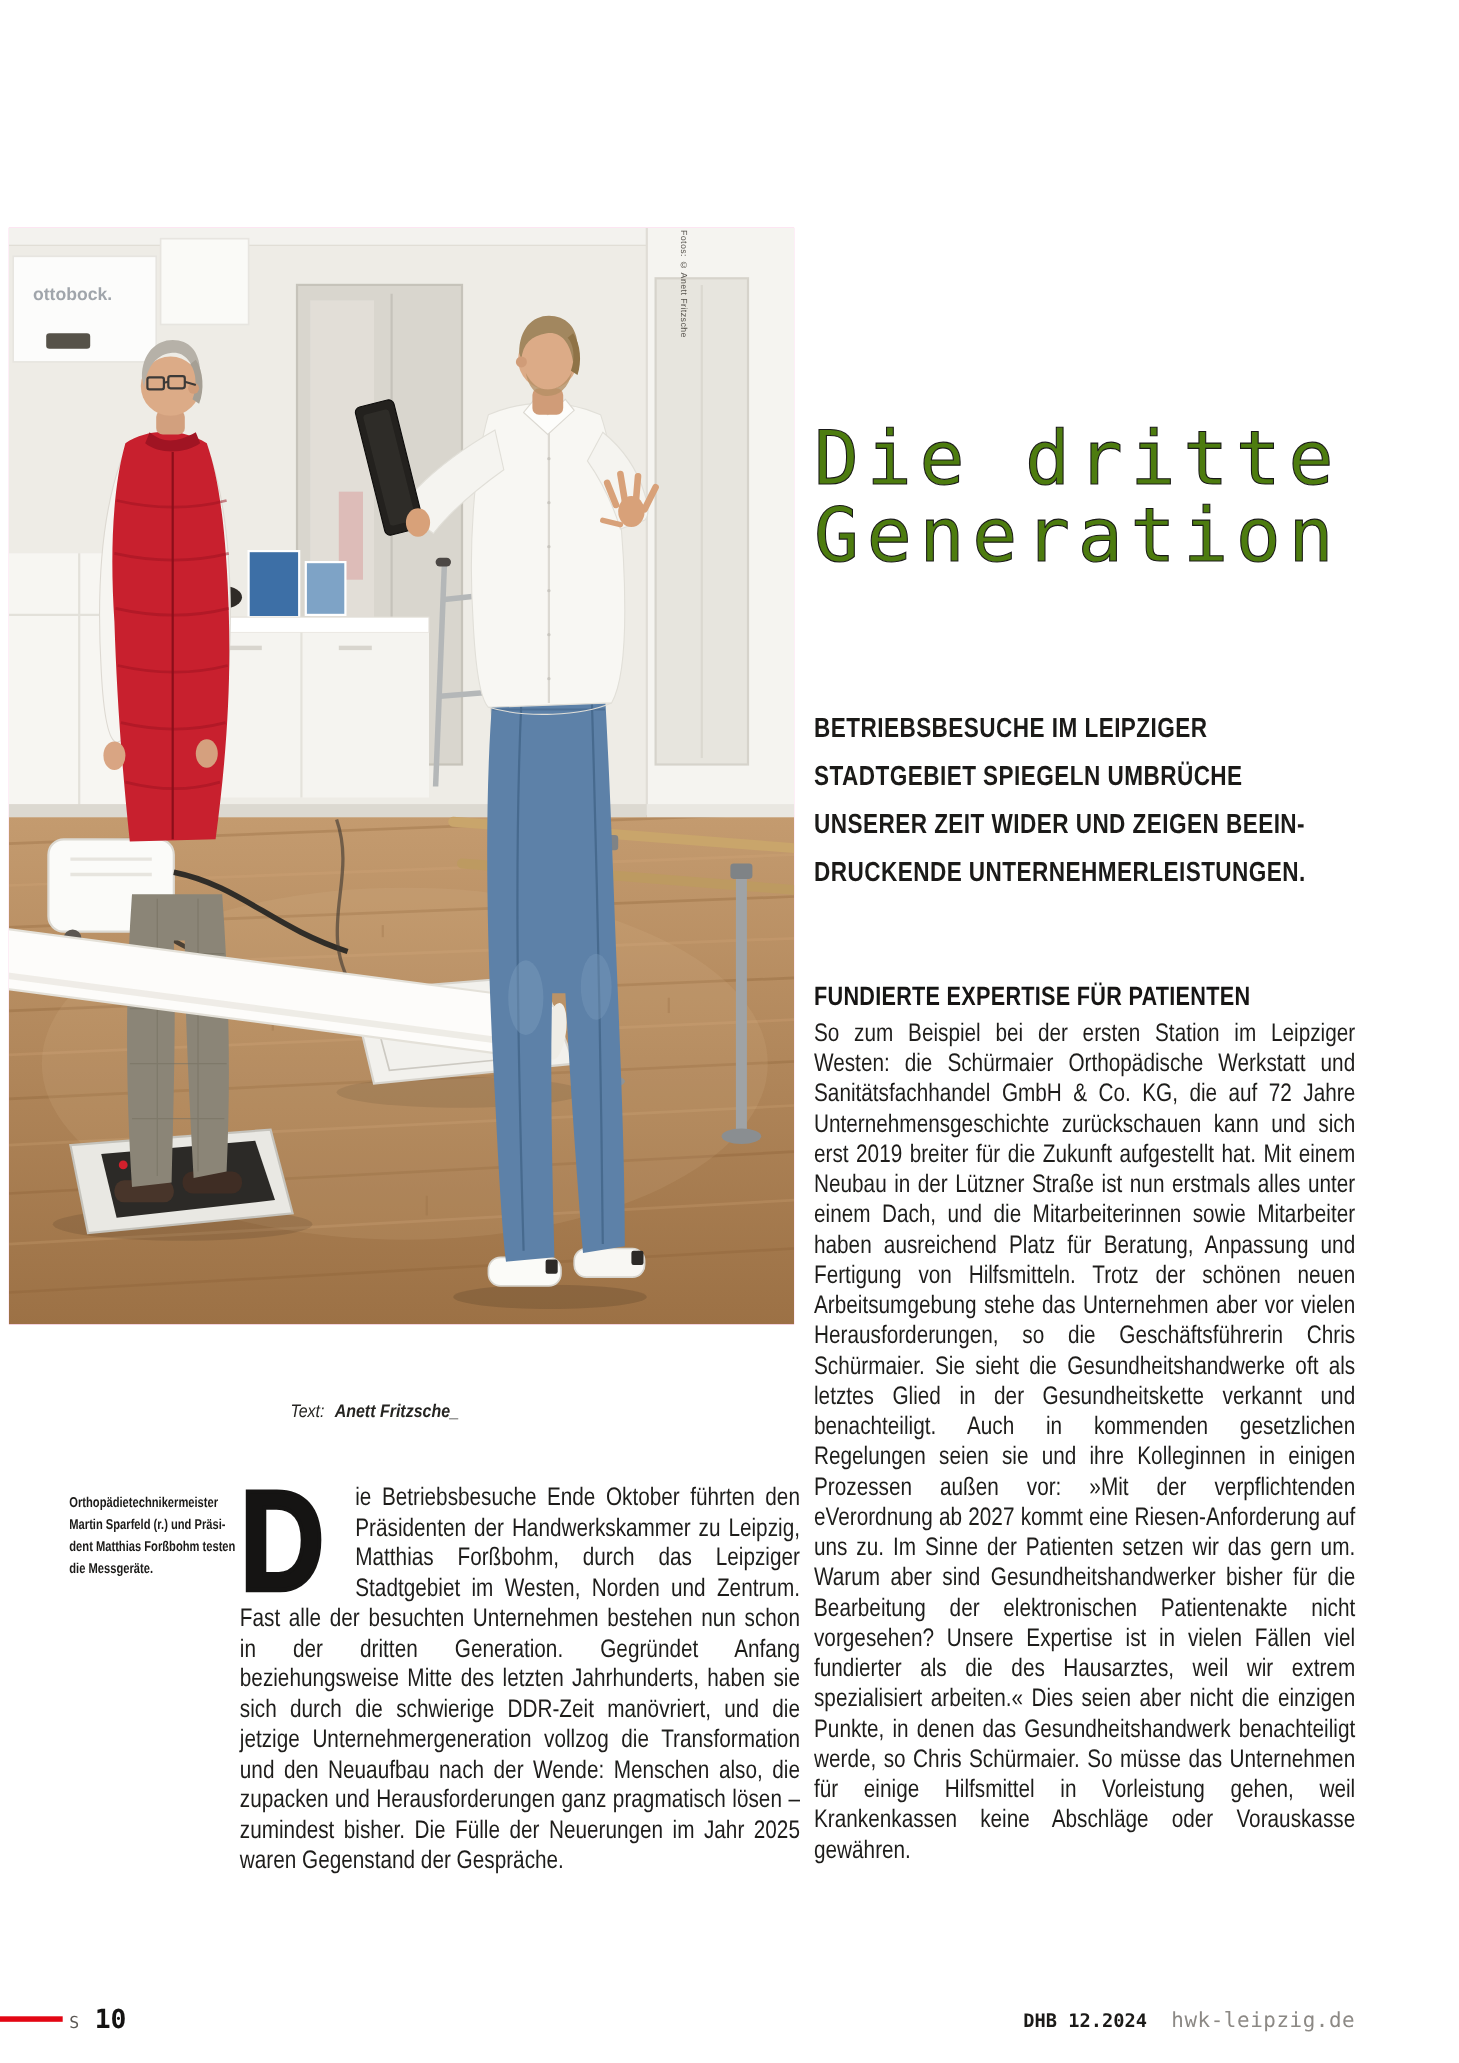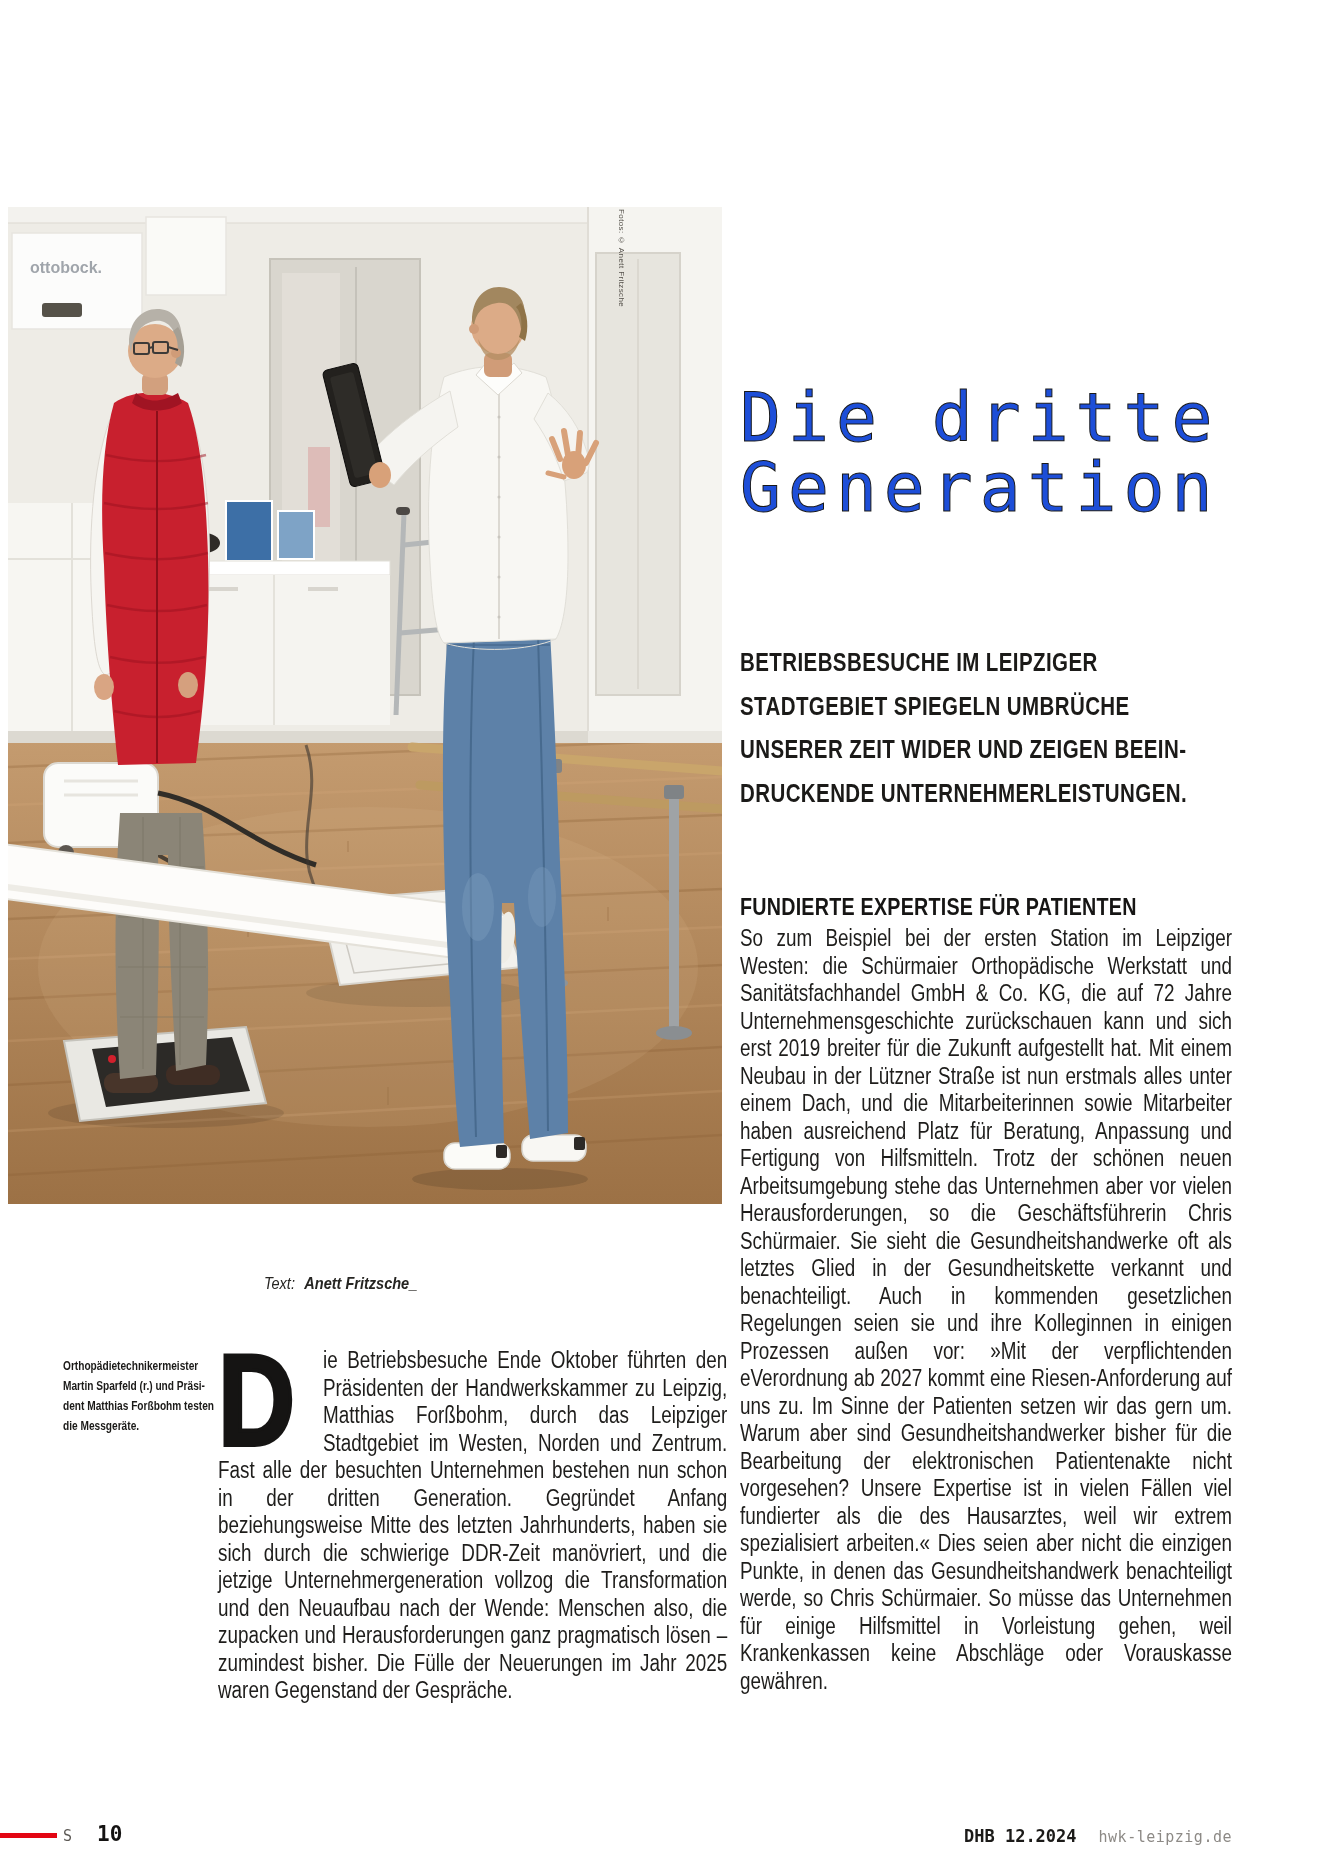--- a/index.html
+++ b/index.html
@@ -16,21 +16,21 @@
     left:617px;top:209px;height:140px;
     writing-mode:vertical-rl;
     font-size:8px;letter-spacing:.4px;color:#55514b;
     font-family:"Liberation Sans",sans-serif;
   }
   
   .title{
     left:740px;top:383px;width:520px;
     font-family:"DejaVu Sans Mono",monospace;
     font-size:68px;line-height:70px;letter-spacing:7px;
-    color:#1d4ed8;white-space:pre-line;
+    color:#4d7c0f;white-space:pre-line;
     -webkit-text-stroke:1px #191918;
   }
   .standfirst{
     left:740px;top:641px;width:640px;
     font-size:25px;line-height:43.5px;font-weight:700;letter-spacing:.5px;
     color:#1b1a18;white-space:pre-line;
     transform:scaleX(.82);transform-origin:0 0;
   }
   
   .cond{transform:scaleX(.82);transform-origin:0 0;}
@@ -58,27 +58,27 @@
   .byline .b-author{font-weight:700;margin-left:6px;}
   .caption{
     left:63px;top:1356px;width:210px;
     font-size:13px;line-height:20px;font-weight:700;color:#1b1a18;
     white-space:pre-line;transform:scaleX(.78);transform-origin:0 0;
   }
   
   .footer-dash{left:0;top:1833px;width:57px;height:5px;background:#e30613;}
   .footer-left{left:63px;top:1822px;font-family:"DejaVu Sans Mono",monospace;white-space:nowrap;}
   .footer-left .pg-s{font-size:15px;color:#5c5955;}
-  .footer-left .pg-num{font-size:21px;font-weight:700;color:#141312;margin-left:25px;}
+  .footer-left .pg-num{font-size:24px;font-weight:700;color:#141312;margin-left:14px;}
   .footer-right{
     right:94px;top:1826px;font-family:"DejaVu Sans Mono",monospace;white-space:nowrap;
     display:flex;gap:22px;align-items:flex-end;
   }
   .footer-right .issue{font-size:17px;font-weight:700;color:#1b1a18;}
-  .footer-right .site{font-size:15px;color:#8c8985;letter-spacing:.5px;}
+  .footer-right .site{font-size:19px;color:#8c8985;letter-spacing:.5px;}
 </style>
 </head>
 <body>
 
 <figure class="abs photo" style="margin:0;">
   <svg width="714" height="997" viewBox="0 0 714 997">
     <defs>
       <linearGradient id="floorG" x1="0" y1="0" x2="0" y2="1">
         <stop offset="0" stop-color="#c49b6f"></stop>
           <stop offset="1" stop-color="#9c7145"></stop>

